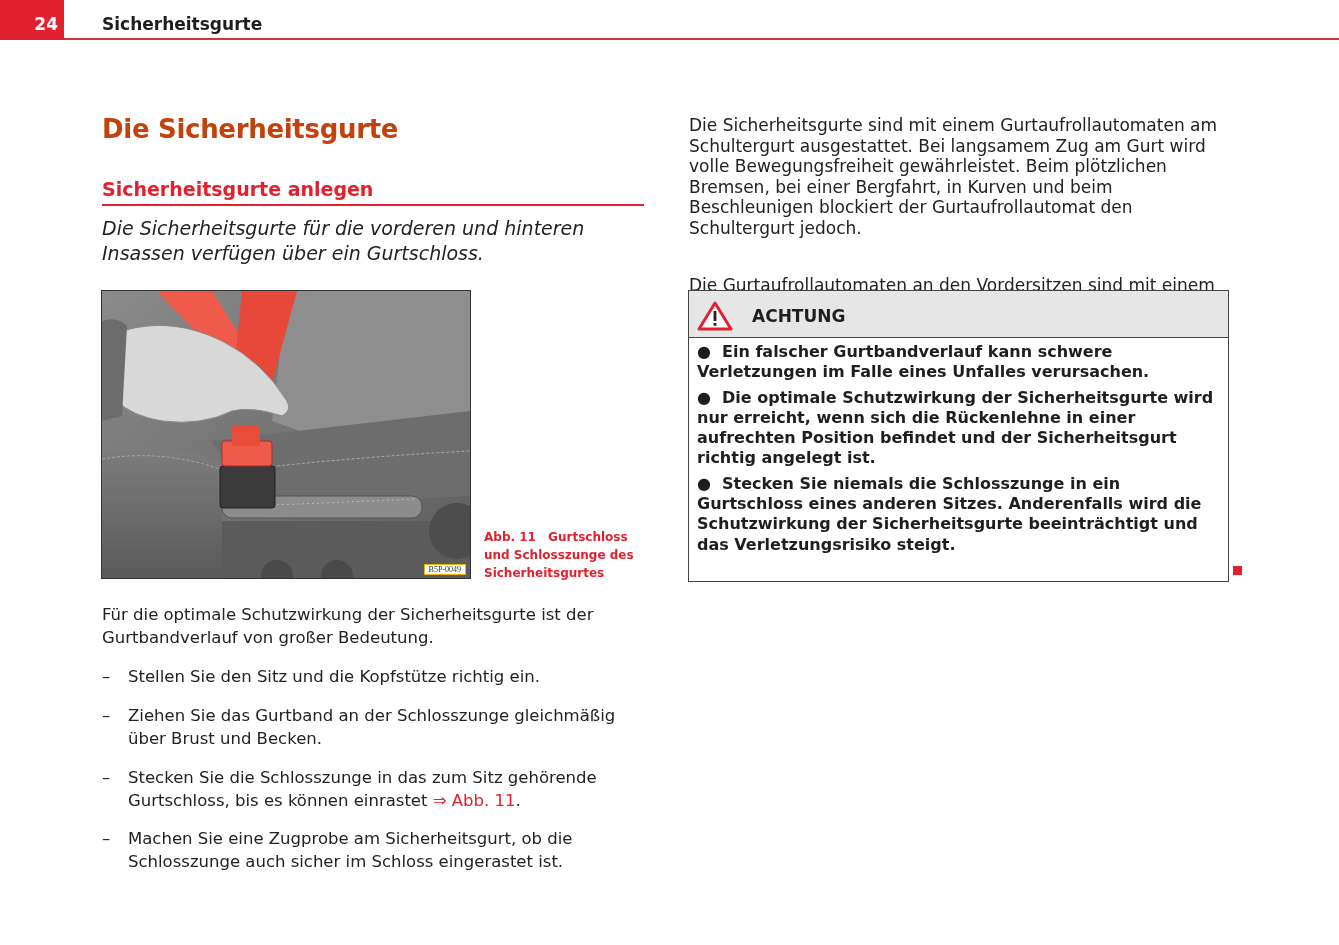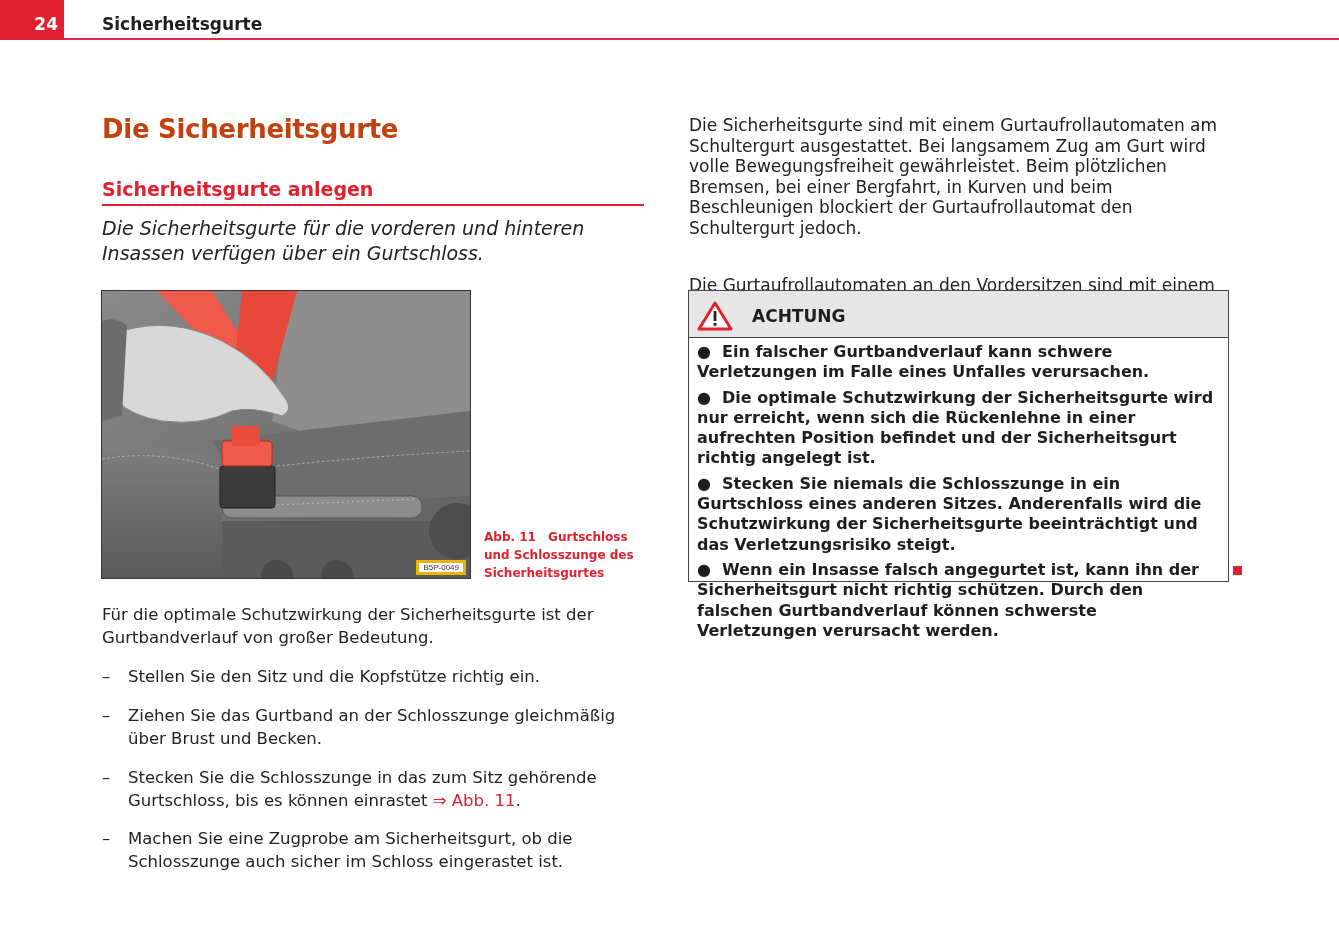--- a/index.html
+++ b/index.html
@@ -15,22 +15,22 @@
 
     
     .h1 { position: absolute; left: 102px; top: 114px; font-size: 26px; font-weight: bold; color: #c2410c; letter-spacing: -0.3px; }
     .h2 { position: absolute; left: 102px; top: 178px; font-size: 19px; font-weight: bold; color: #e3202d; }
     .h2-rule { position: absolute; left: 102px; top: 204px; width: 542px; height: 2px; background: #e3202d; }
     .lead { position: absolute; left: 102px; top: 216px; width: 545px; font-size: 19px; line-height: 25px;
             font-style: italic; color: #222; }
 
     .figure { position: absolute; left: 101px; top: 290px; width: 368px; height: 287px;
               border: 1px solid #333; overflow: hidden; background: #7a7a7a; }
-    .fig-code { position: absolute; right: 4px; bottom: 3px; background: #fff; border: 3px solid #eab308;
-                font-size: 8px; padding: 0 4px; color: #333; font-family: Liberation Sans, sans-serif; }
+    .fig-code { position: absolute; right: 4px; bottom: 3px; background: #fff; border: 1px solid #eab308;
+                font-size: 8px; padding: 0 4px; color: #333; font-family: Liberation Serif, serif; }
     .caption { position: absolute; left: 484px; top: 528px; width: 165px; font-size: 12px; line-height: 18px;
                font-weight: bold; color: #e3202d; }
     .caption .cap-num { margin-right: 8px; }
 
     .para { position: absolute; left: 102px; width: 545px; font-size: 16.5px; line-height: 23px; color: #222; }
     .dash-item { position: absolute; left: 102px; width: 545px; font-size: 16.5px; line-height: 23px; color: #222; }
     .dash-item .dash { position: absolute; left: 0; top: 0; }
     .dash-item .dtext { margin-left: 26px; display: block; }
     .xref { color: #e3202d; }
 
@@ -136,16 +136,15 @@
       <path d="M18 2 L34 28 L2 28 Z" fill="#fff" stroke="#e3202d" stroke-width="3" stroke-linejoin="round"></path>
       <rect x="16.6" y="10" width="2.8" height="10" fill="#222"></rect>
       <rect x="16.6" y="22" width="2.8" height="2.8" fill="#222"></rect>
     </svg>
     <span class="warn-title">ACHTUNG</span>
   </div>
   <div class="warn-body">
     <div class="warn-item"><span class="bullet">●</span><span>Ein falscher Gurtbandverlauf kann schwere Verletzungen im Falle eines Unfalles verursachen.</span></div>
     <div class="warn-item"><span class="bullet">●</span><span>Die optimale Schutzwirkung der Sicherheitsgurte wird nur erreicht, wenn sich die Rückenlehne in einer aufrechten Position befindet und der Sicherheitsgurt richtig angelegt ist.</span></div>
     <div class="warn-item"><span class="bullet">●</span><span>Stecken Sie niemals die Schlosszunge in ein Gurtschloss eines anderen Sitzes. Anderenfalls wird die Schutzwirkung der Sicherheitsgurte beeinträchtigt und das Verletzungsrisiko steigt.</span></div>
-    <div class="warn-item"><span class="bullet">●</span><span>Wenn ein Insasse falsch angegurtet ist, kann ihn der Sicherheitsgurt nicht richtig schützen. Durch den falschen Gurtbandverlauf können schwerste Verletzungen verursacht werden.</span></div>
   </div>
 </div>
 <div class="end-mark"></div>
 
 </body></html>

